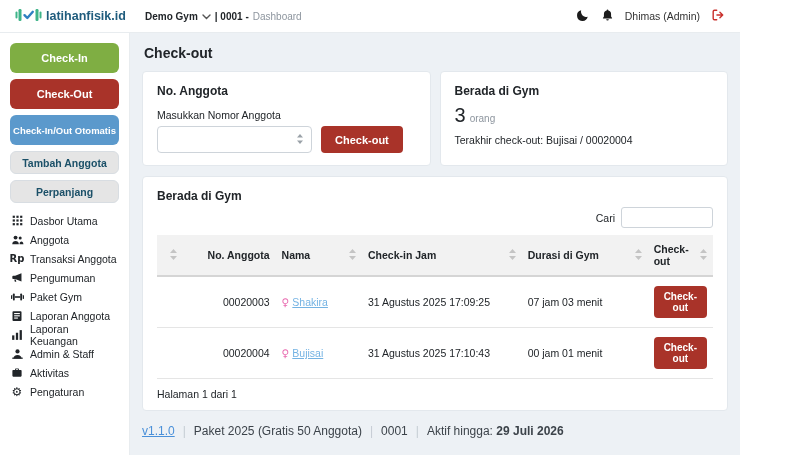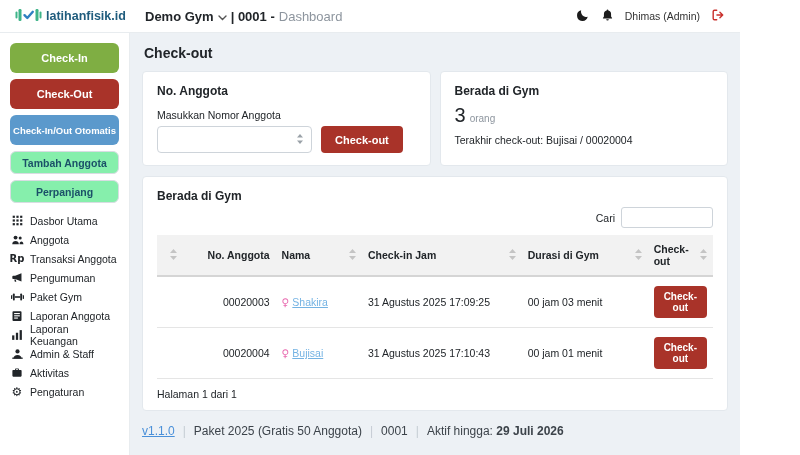--- a/index.html
+++ b/index.html
@@ -9,38 +9,38 @@
     font-size: 11px; color:#212529; background:#fff;
   }
   .app { width:740px; height:455px; display:flex; flex-direction:column; }
 
   
   .topbar { height:33px; flex:0 0 33px; display:flex; align-items:center;
             background:#fff; border-bottom:1px solid #e8ecef; }
   .logo-area { width:130px; flex:0 0 130px; display:flex; align-items:center;
                gap:4px; padding-left:15px; }
   .logo-text { font-weight:bold; font-size:12.5px; color:#1f5c7d; }
-  .topbar-title { margin-left:15px; font-size:13px; font-weight:bold; color:#212529;
+  .topbar-title { margin-left:15px; font-size:10px; font-weight:bold; color:#212529;
                   display:flex; align-items:center; gap:4px; }
   .title-page { color:#8d959e; font-weight:normal; }
   .topbar-right { margin-left:auto; display:flex; align-items:center; gap:11px;
                   padding-right:15px; }
   .icon-btn { background:none; border:none; display:flex; align-items:center; cursor:pointer; padding:0; }
   .user-name { font-size:10.5px; color:#333; }
 
   
   .body { flex:1; display:flex; min-height:0; }
   .sidebar { width:130px; flex:0 0 130px; background:#fff; border-right:1px solid #e8ecef;
              padding:10px 10px 12px; }
   .side-btn { display:block; width:100%; text-align:center; border-radius:6px;
               margin-bottom:6px; font-weight:bold; cursor:pointer; border:none; }
   .side-btn.green { background:#7fae43; color:#fff; height:30px; font-size:11px; }
   .side-btn.red   { background:#a93329; color:#fff; height:30px; font-size:11px; }
   .side-btn.blue  { background:#5b99cc; color:#fff; height:30px; font-size:9.5px; }
-  .side-btn.outline { background:#86efac; color:#1b5068; height:23px; font-size:10.5px;
+  .side-btn.outline { background:#e5e5e5; color:#1b5068; height:23px; font-size:10.5px;
                       border:1px solid #d8dde2; }
   .menu { margin-top:8px; }
   .menu-item { display:flex; align-items:center; gap:6px; height:19px;
                font-size:10.5px; color:#212529; cursor:pointer; }
   .mi-icon { width:14px; flex:0 0 14px; display:flex; justify-content:center; align-items:flex-end; }
   .mi-glyph { font-family:"DejaVu Sans", sans-serif; font-size:10px; font-weight:bold; line-height:1; }
   .mi-glyph.gear { font-size:12px; font-weight:normal; }
 
   
   .main { flex:1; background:#edf1f5; padding:12px 12px 0; overflow:hidden; }
@@ -343,21 +343,21 @@
             </tr>
           </thead>
           <tbody>
             <tr>
               <td class="c0"></td>
               <td class="c1">00020003</td>
               <td class="c2">
                 <span class="female-glyph">♀</span><span class="name-link">Shakira</span>
               </td>
               <td class="c3">31 Agustus 2025 17:09:25</td>
-              <td class="c4">00 jam 03 menit</td>
+              <td class="c4">07 jam 03 menit</td>
               <td class="c5"><button class="btn btn-row">Check-out</button></td>
             </tr>
             <tr>
               <td class="c0"></td>
               <td class="c1">00020004</td>
               <td class="c2">
                 <span class="female-glyph">♀</span><span class="name-link">Bujisai</span>
               </td>
               <td class="c3">31 Agustus 2025 17:10:43</td>
               <td class="c4">00 jam 01 menit</td>

